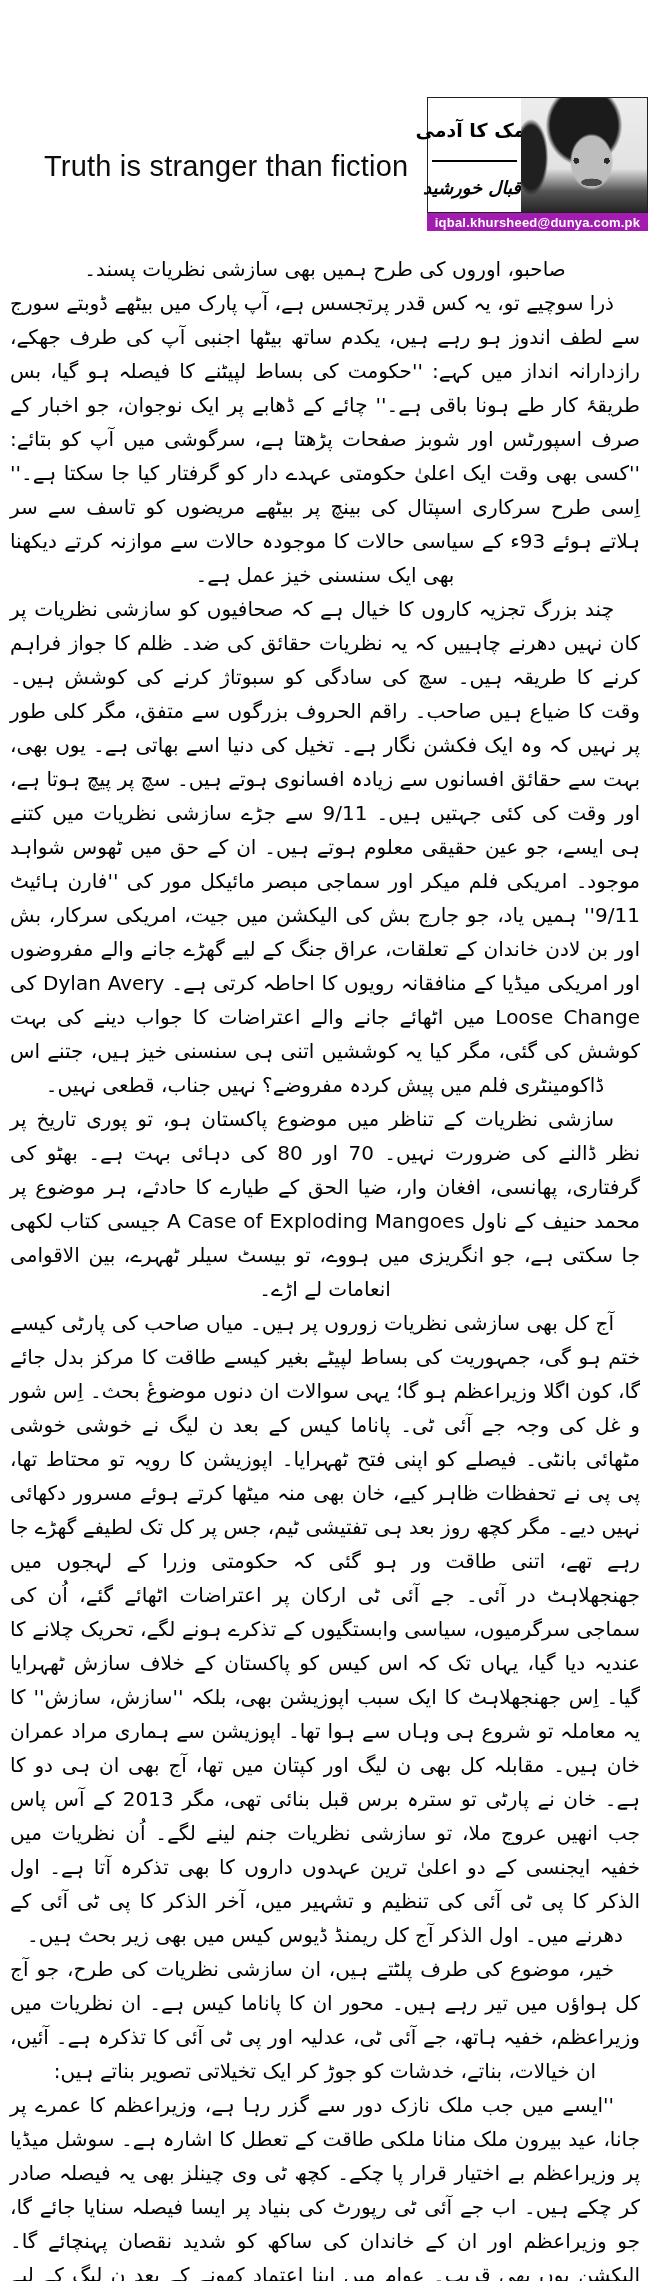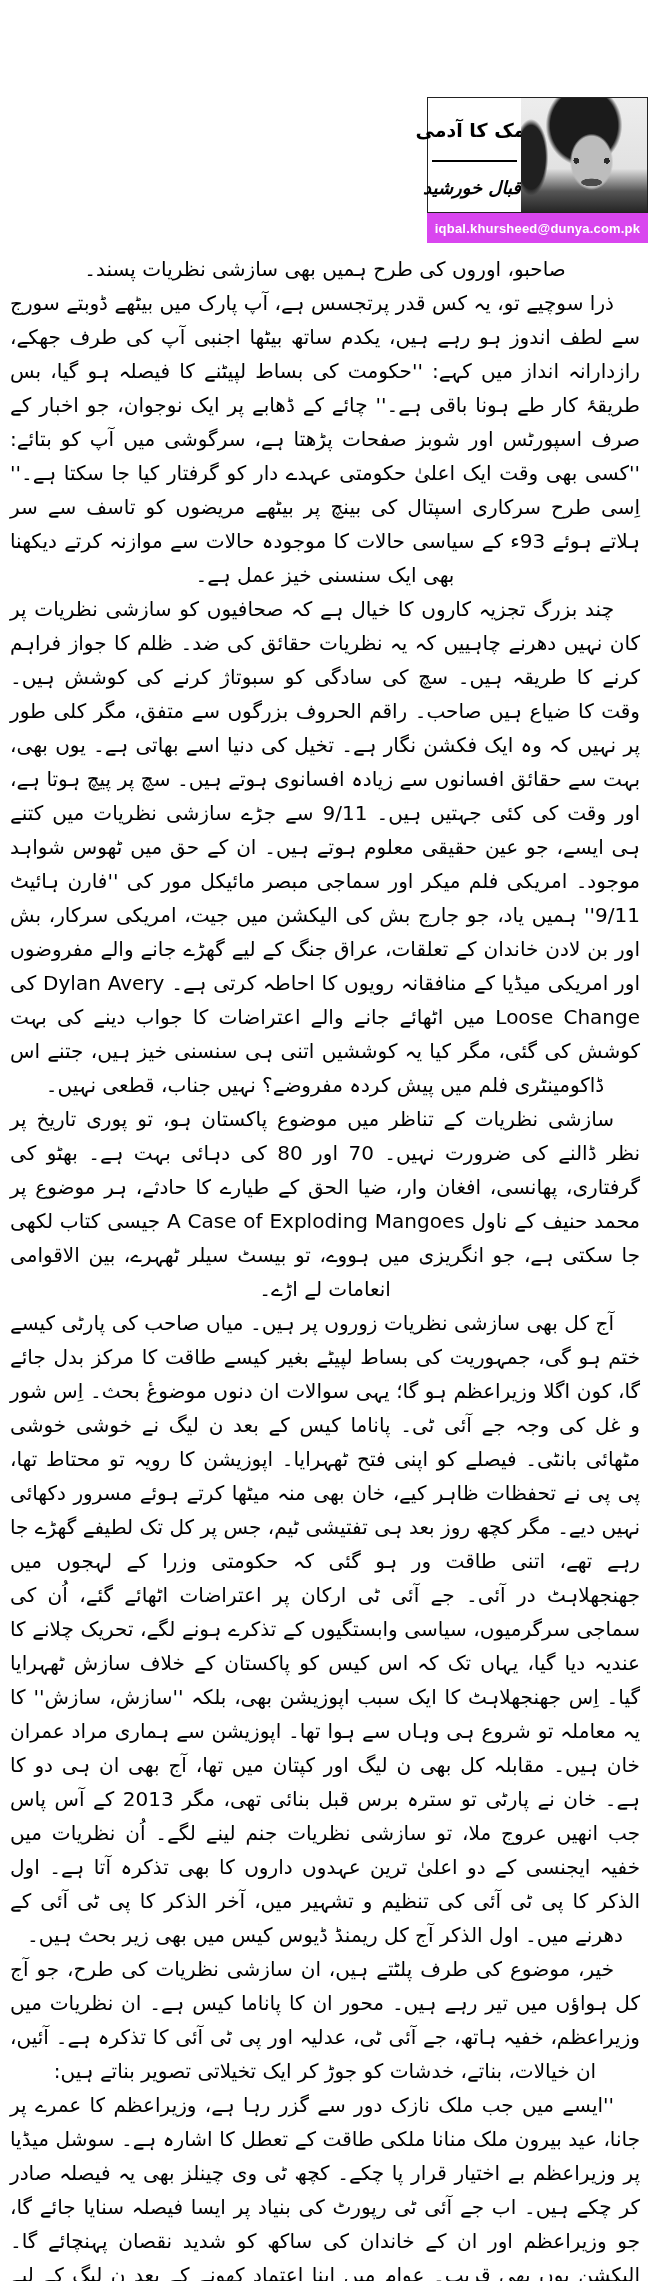--- a/index.html
+++ b/index.html
@@ -54,22 +54,22 @@
       
       radial-gradient(ellipse 34px 44px at 56% 56%, #bdbdbd 58%, rgba(189,189,189,0) 64%),
       
       radial-gradient(ellipse 58px 62px at 50% 24%, #1b1b1b 58%, rgba(27,27,27,0) 66%),
       radial-gradient(ellipse 26px 58px at 8% 52%, #202020 55%, rgba(32,32,32,0) 66%),
       
       linear-gradient(180deg, #ededed 0%, #e2e2e2 62%, #555 82%, #262626 100%);
   }
   .email-bar{
     position:absolute;top:213px;right:2px;
-    width:221px;height:30px;
-    background:#d946ef;color:#fff;
+    width:221px;height:18px;
+    background:#a21caf;color:#fff;
     font-family:"Liberation Sans",sans-serif;
     font-size:13px;font-weight:700;
     display:flex;align-items:center;justify-content:center;
     letter-spacing:0.2px;
   }
   
   .body{
     direction:rtl;
     padding:6px 10px 0 10px;
     font-size:20px;
@@ -79,20 +79,21 @@
   }
   .body p{margin:0;text-align:justify;text-align-last:center;text-indent:26px;}
   .body p.opening{text-align:right;text-align-last:center;text-indent:0;}
 </style>
 </head>
 <body>
 
 <div class="page">
 
   <div class="header">
+    <h1 class="title-en">Truth is stranger than fiction</h1>
 
     <div class="author-box">
       <div class="author-text">
         <div class="column-name">نمک کا آدمی</div>
         <div class="author-divider"></div>
         <div class="author-name">اقبال خورشید</div>
       </div>
       <div class="author-photo"></div>
     </div>
 

